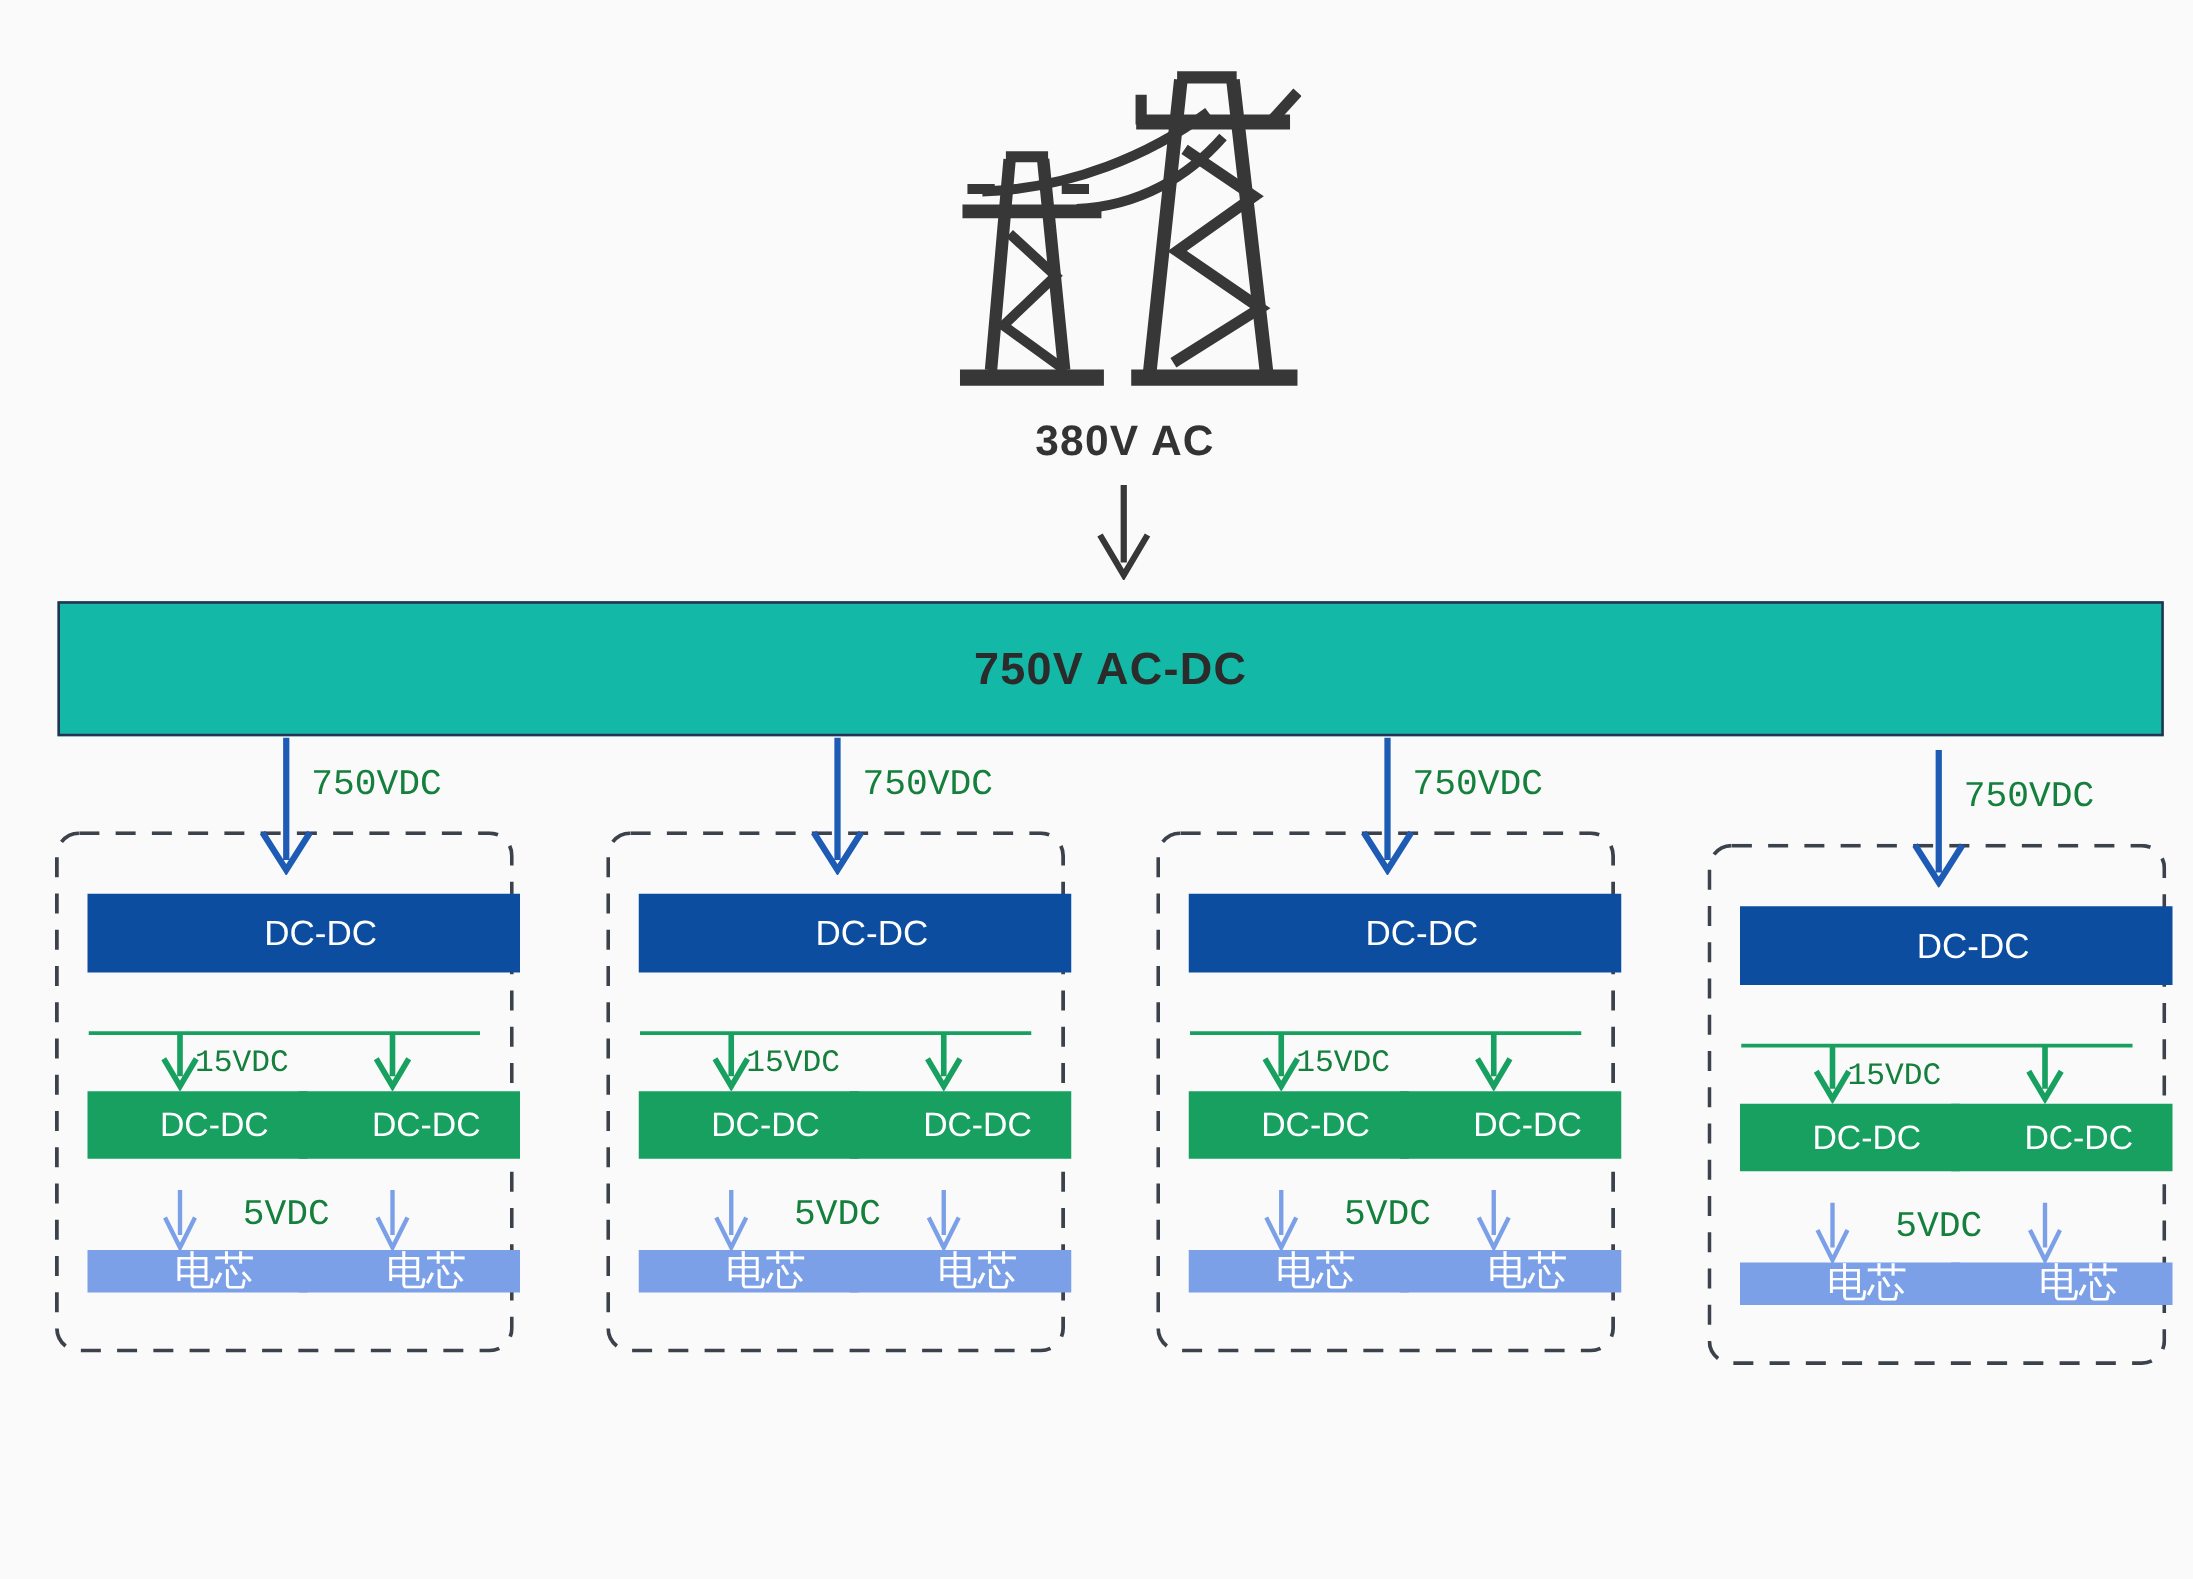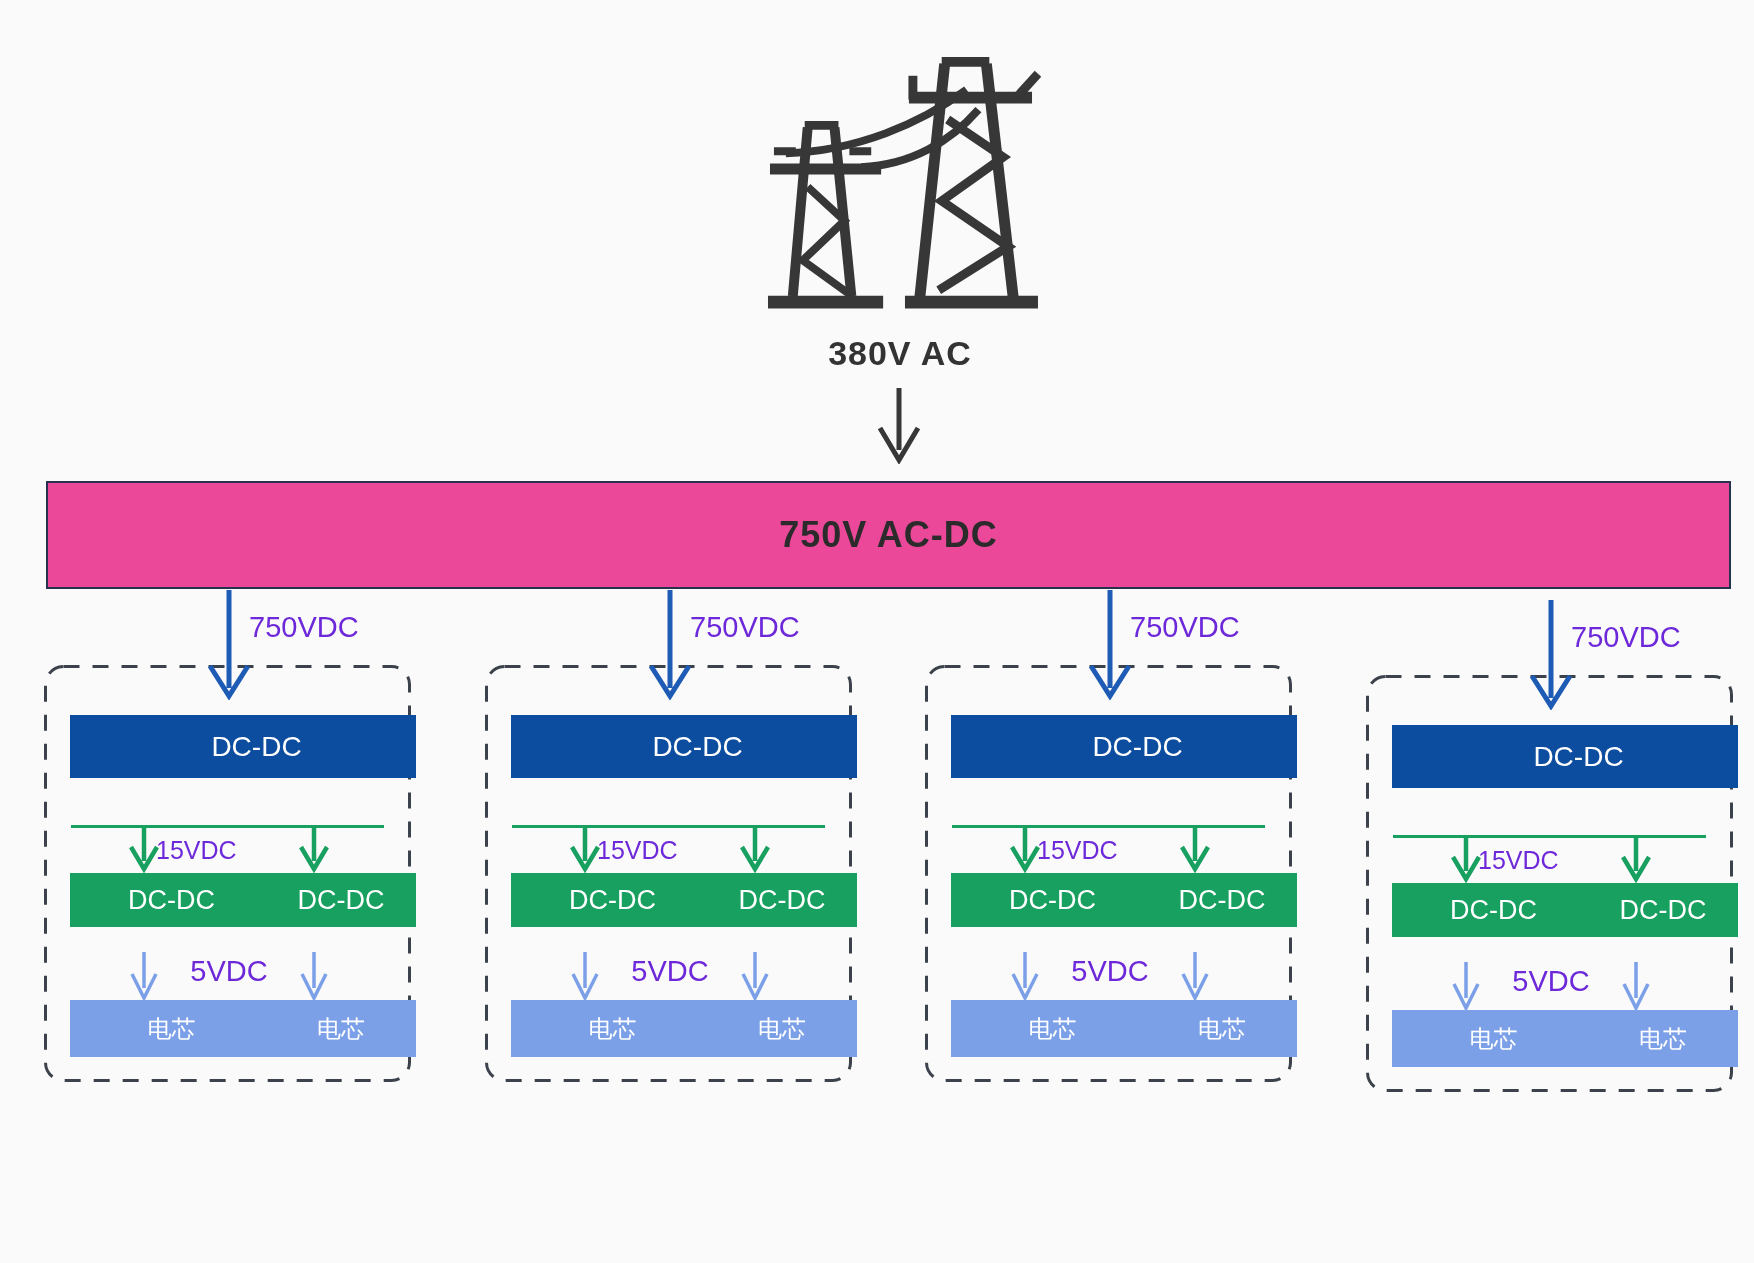--- a/index.html
+++ b/index.html
@@ -12,47 +12,47 @@
   .tower path{fill:none;stroke:#373737;}
   .src-label{
     position:absolute;left:741px;top:334px;width:280px;text-align:center;
     font-size:34px;font-weight:700;color:#333;letter-spacing:1px;
   }
   .arrow-top{position:absolute;left:856px;top:386px;width:48px;height:78px;}
   .arrow-top path{fill:none;stroke:#373737;stroke-width:5;}
   
   .rectifier{
     position:absolute;left:27px;top:481px;width:1685px;height:108px;box-sizing:border-box;
-    background:#ec4899;border:2px solid #263250;
+    background:#14b8a6;border:2px solid #263250;
     display:flex;align-items:center;justify-content:center;
   }
   .rectifier span{font-size:36px;font-weight:700;color:#2b2b2b;letter-spacing:1px;}
   
   .branch{position:absolute;width:367px;height:417px;top:665px;}
   .branch-0{left:25px;}
   .branch-1{left:466px;}
   .branch-2{left:906px;}
   .branch-3{left:1347px;top:675px;}
   .outline{position:absolute;left:0;top:0;}
   .outline rect{fill:none;stroke:#3c424b;stroke-width:3;stroke-dasharray:16 13;}
-  .lbl{position:absolute;color:#6d28d9;}
+  .lbl{position:absolute;color:#15803d;font-family:Liberation Mono, monospace;}
   .lbl-in{left:205px;top:-54px;font-size:29px;white-space:nowrap;}
   .lbl-mid{left:112px;top:171px;width:146px;text-align:left;font-size:25px;}
   .lbl-low{left:112px;top:290px;width:146px;text-align:center;font-size:29px;}
   .box{
     position:absolute;display:flex;align-items:center;justify-content:center;
     color:#fff;
     padding-left:27px;
   }
   .primary{left:26px;top:50px;width:319px;height:63px;background:#0d4d9f;font-size:28px;}
   .hline{position:absolute;left:27px;top:160px;width:313px;height:3px;background:#17a05f;}
   .sec{top:208px;height:54px;background:#17a05f;font-size:27px;}
   .sec-l{left:26px;width:149px;}
   .sec-r{left:195px;width:150px;}
-  .cell{top:335px;height:57px;background:#7ba0e8;font-size:24px;}
+  .cell{top:335px;height:34px;background:#7ba0e8;font-size:32px;}
   .cell-l{left:26px;width:149px;}
   .cell-r{left:195px;width:150px;}
   .arrow{position:absolute;}
   .arrow path{fill:none;}
   .arrow-in{left:160px;top:-75px;width:50px;height:110px;}
   .arrow-in path{stroke:#1d5bb4;stroke-width:5;}
   .g{width:36px;height:46px;top:162px;}
   .g path{stroke:#17a05f;stroke-width:4.5;}
   .g1{left:82px;}
   .g2{left:252px;}

